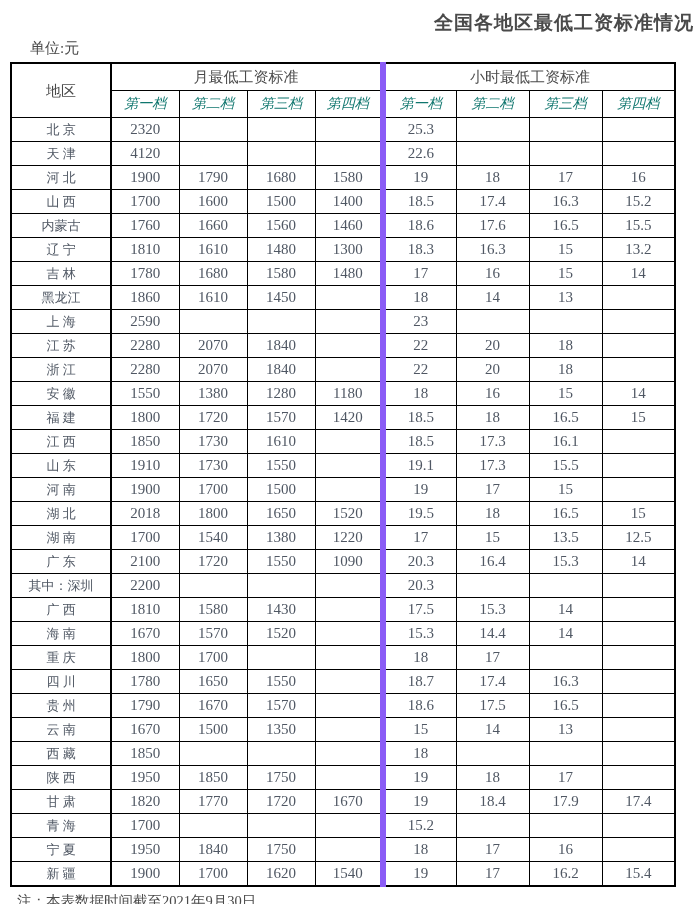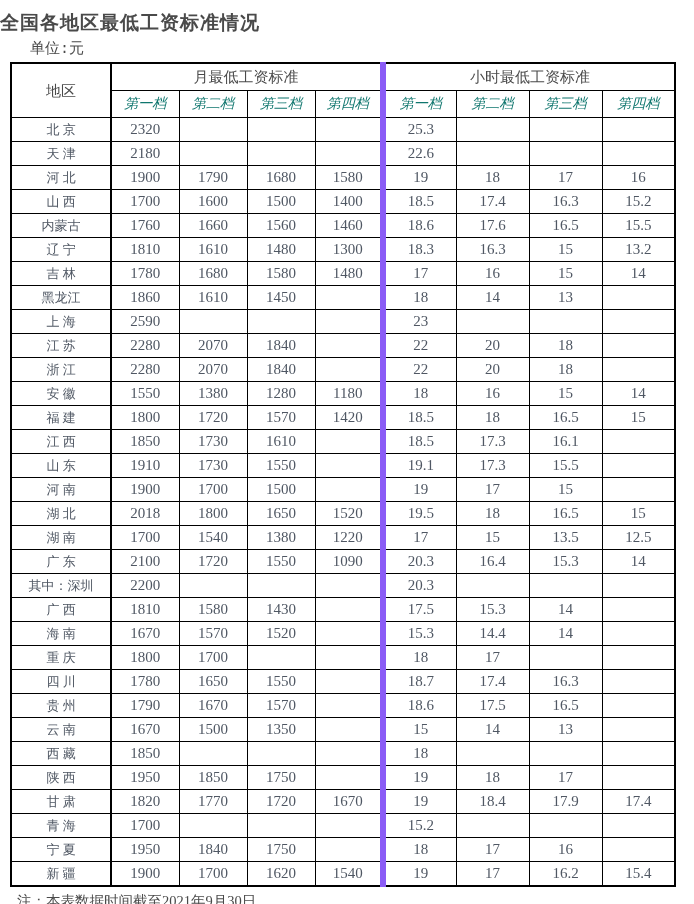--- a/index.html
+++ b/index.html
@@ -1,26 +1,26 @@
 <!DOCTYPE html>
 <html><head>
 <meta charset="utf-8">
 <style>
   html,body { margin:0; padding:0; }
   body {
     width:694px; height:904px; background:#ffffff; position:relative;
     font-family:"Liberation Serif", serif;
   }
   .title {
-    text-align:left; font-family:"Liberation Sans", sans-serif;
+    text-align:right; font-family:"Liberation Sans", sans-serif;
     font-weight:bold; font-size:19px; color:#4a4a4a;
     letter-spacing:1px; padding-top:10px; margin:0 0 3px 0;
   }
   .unit {
-    margin:2px 0 4px 30px; font-family:Liberation Mono, monospace;
+    margin:2px 0 4px 30px; font-family:Liberation Serif, serif;
     font-size:15px; color:#4a4a4a;
   }
   table.wage {
     border-collapse:collapse; margin-left:10px; table-layout:fixed;
     border:2px solid #000; width:666px;
   }
   .wage th, .wage td {
     border:1px solid #000; text-align:center; padding:0;
     color:#4f5763; font-size:15px; height:23px; line-height:23px;
     overflow:hidden; white-space:nowrap;
@@ -86,21 +86,21 @@
         <td></td>
         <td></td>
         <td class="sep"></td>
         <td>25.3</td>
         <td></td>
         <td></td>
         <td></td>
       </tr>
       <tr>
         <td class="region">天 津</td>
-        <td>2180</td>
+        <td>4120</td>
         <td></td>
         <td></td>
         <td class="sep"></td>
         <td>22.6</td>
         <td></td>
         <td></td>
         <td></td>
       </tr>
       <tr>
         <td class="region">河 北</td>

